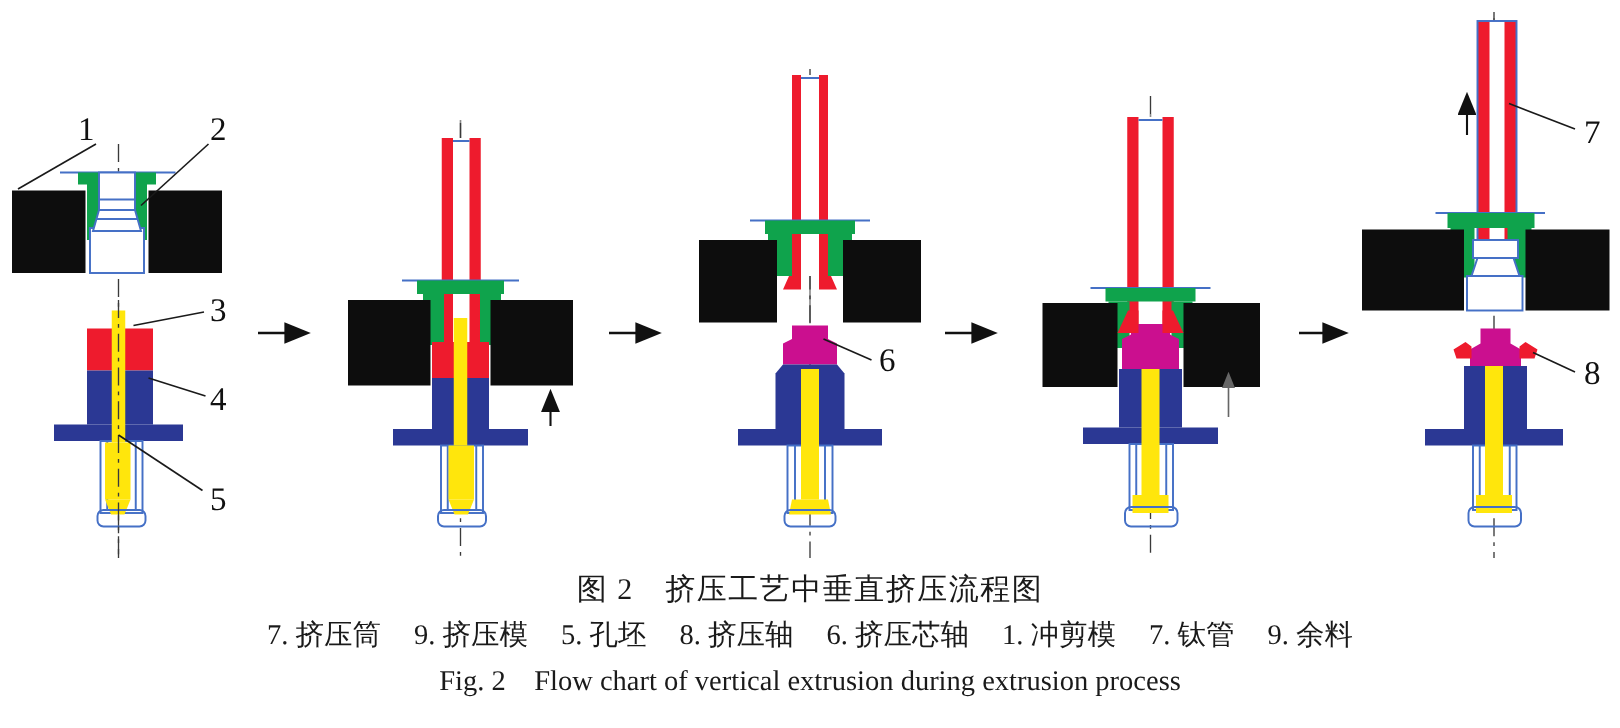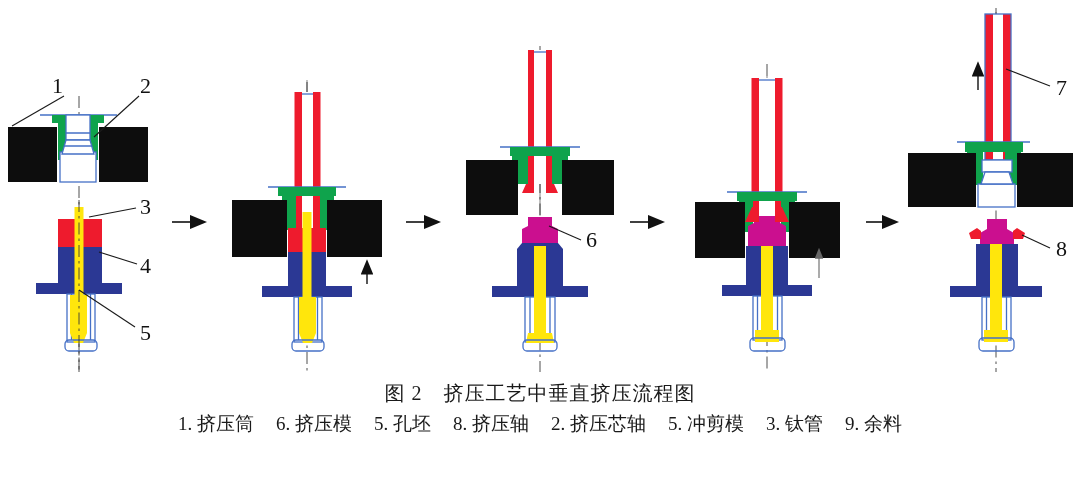--- a/index.html
+++ b/index.html
@@ -196,17 +196,18 @@
     <path class="lead" d="M1050,86 L1006,69"></path>
     <text class="num" x="1056" y="95">7</text>
     <path class="lead" d="M1050,248 L1022,235"></path>
     <text class="num" x="1056" y="256">8</text>
   </g>
 </svg>
 
 <div class="cap zh">图 2　挤压工艺中垂直挤压流程图</div>
 
 <div class="cap legend">
-  <span>1. 挤压筒</span><span>6. 挤压模</span><span>5. 孔坯</span><span>8. 挤压轴</span><span>2. 挤压芯轴</span><span>5. 冲剪模</span><span>3. 钛管</span><span>9. 余料</span>
+  <span>7. 挤压筒</span><span>9. 挤压模</span><span>5. 孔坯</span><span>8. 挤压轴</span><span>6. 挤压芯轴</span><span>1. 冲剪模</span><span>7. 钛管</span><span>9. 余料</span>
 </div>
 
+<div class="cap en">Fig. 2　Flow chart of vertical extrusion during extrusion process</div>
 
 </div>
 
 </body></html>

